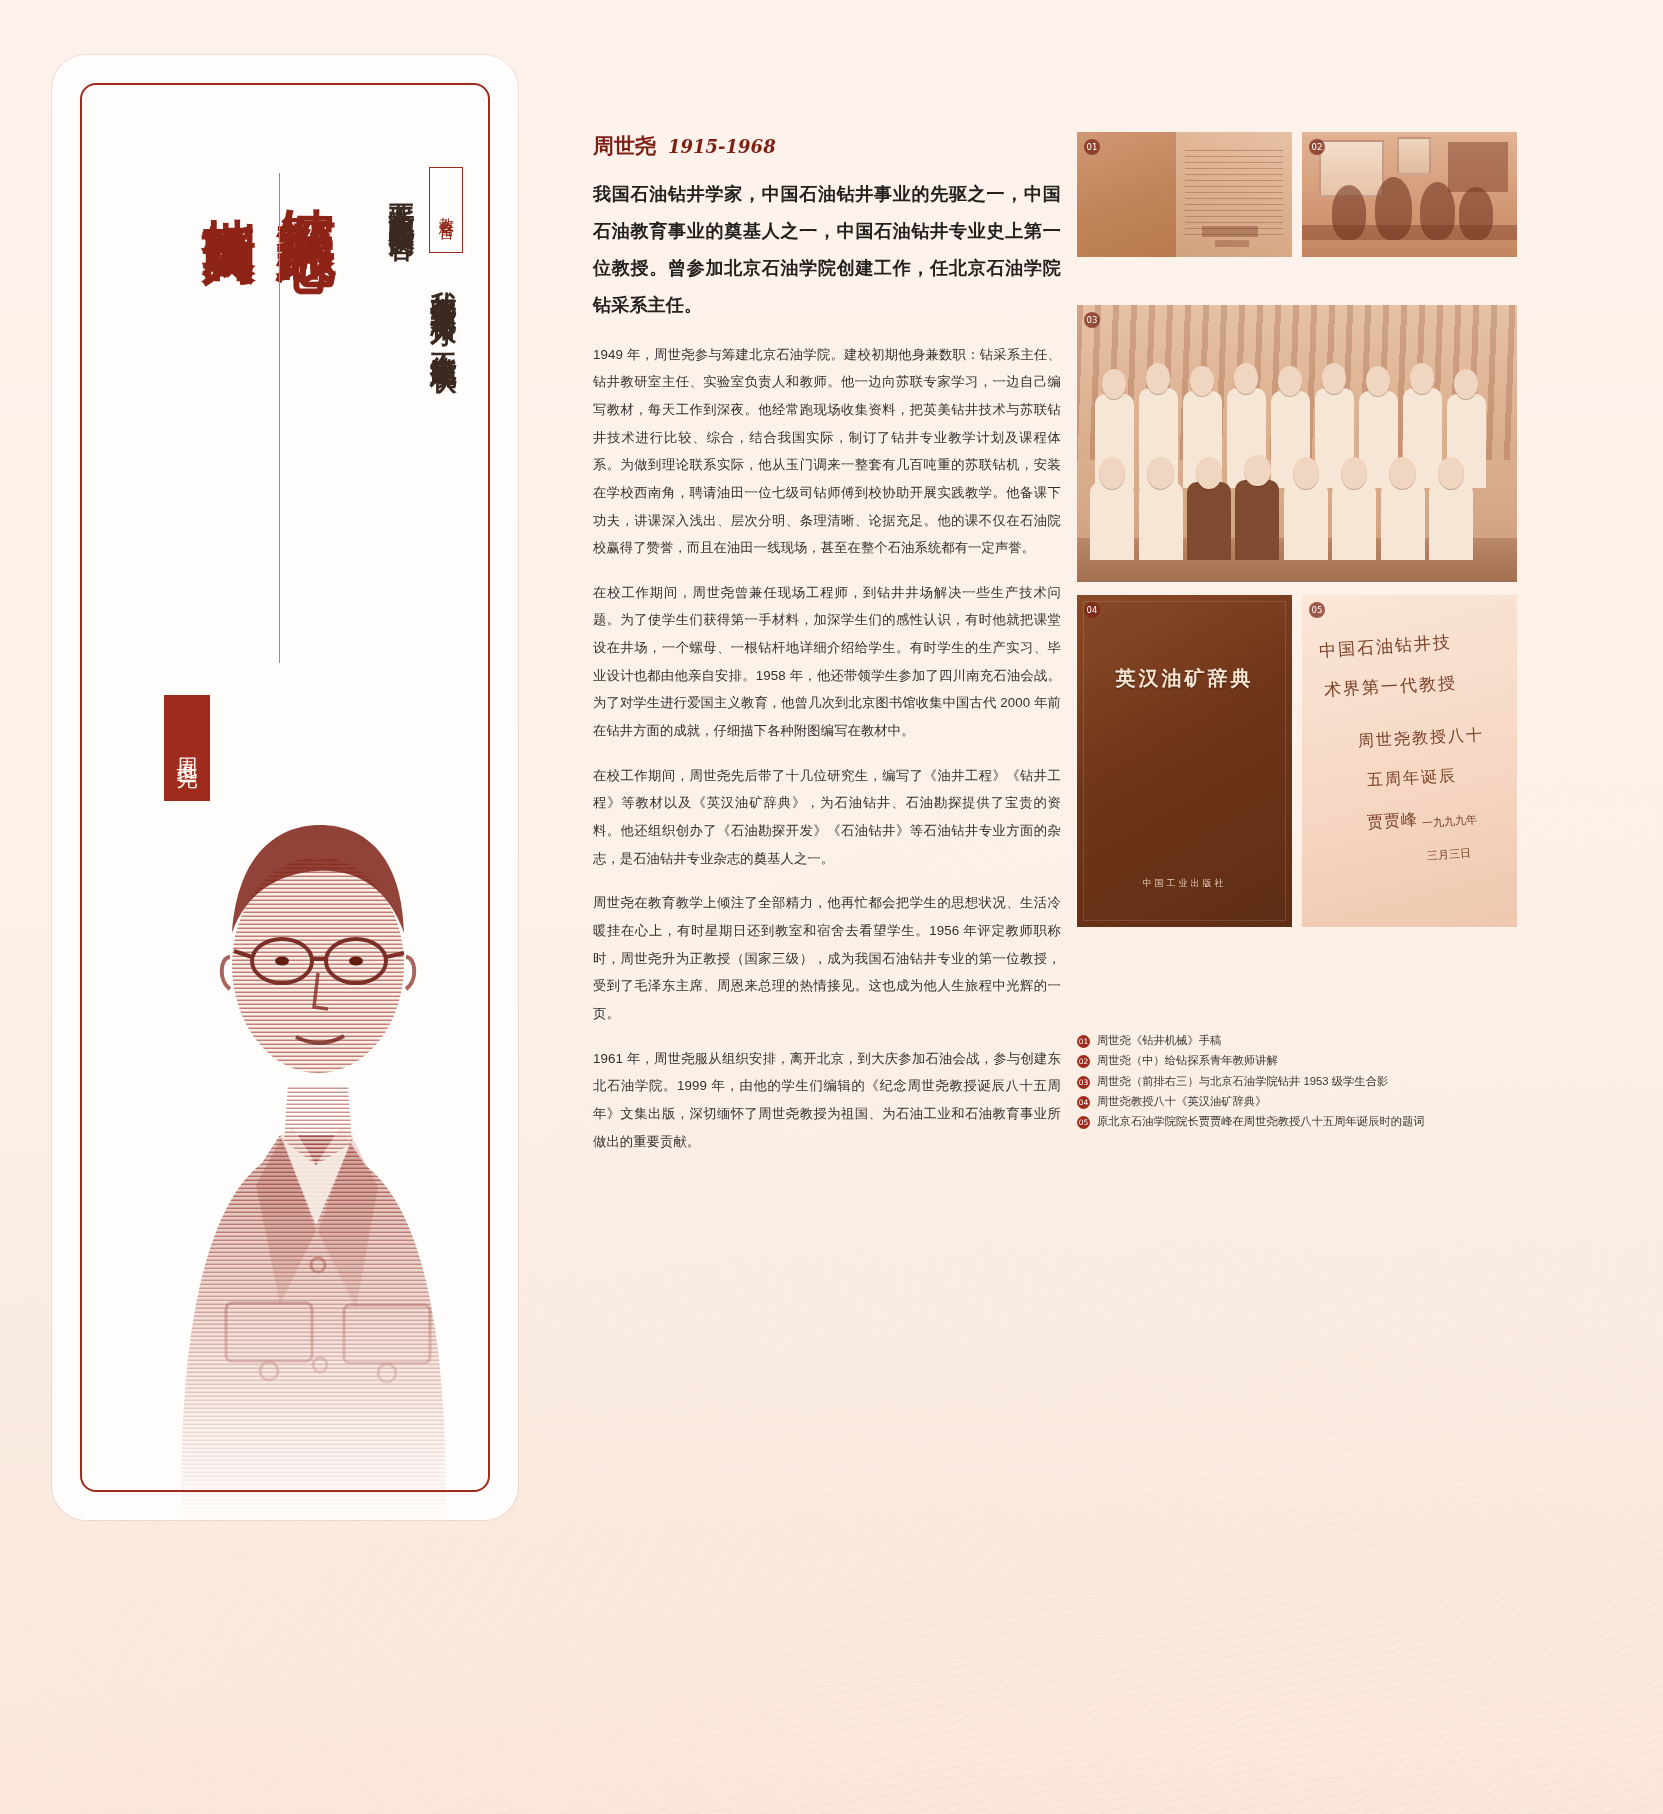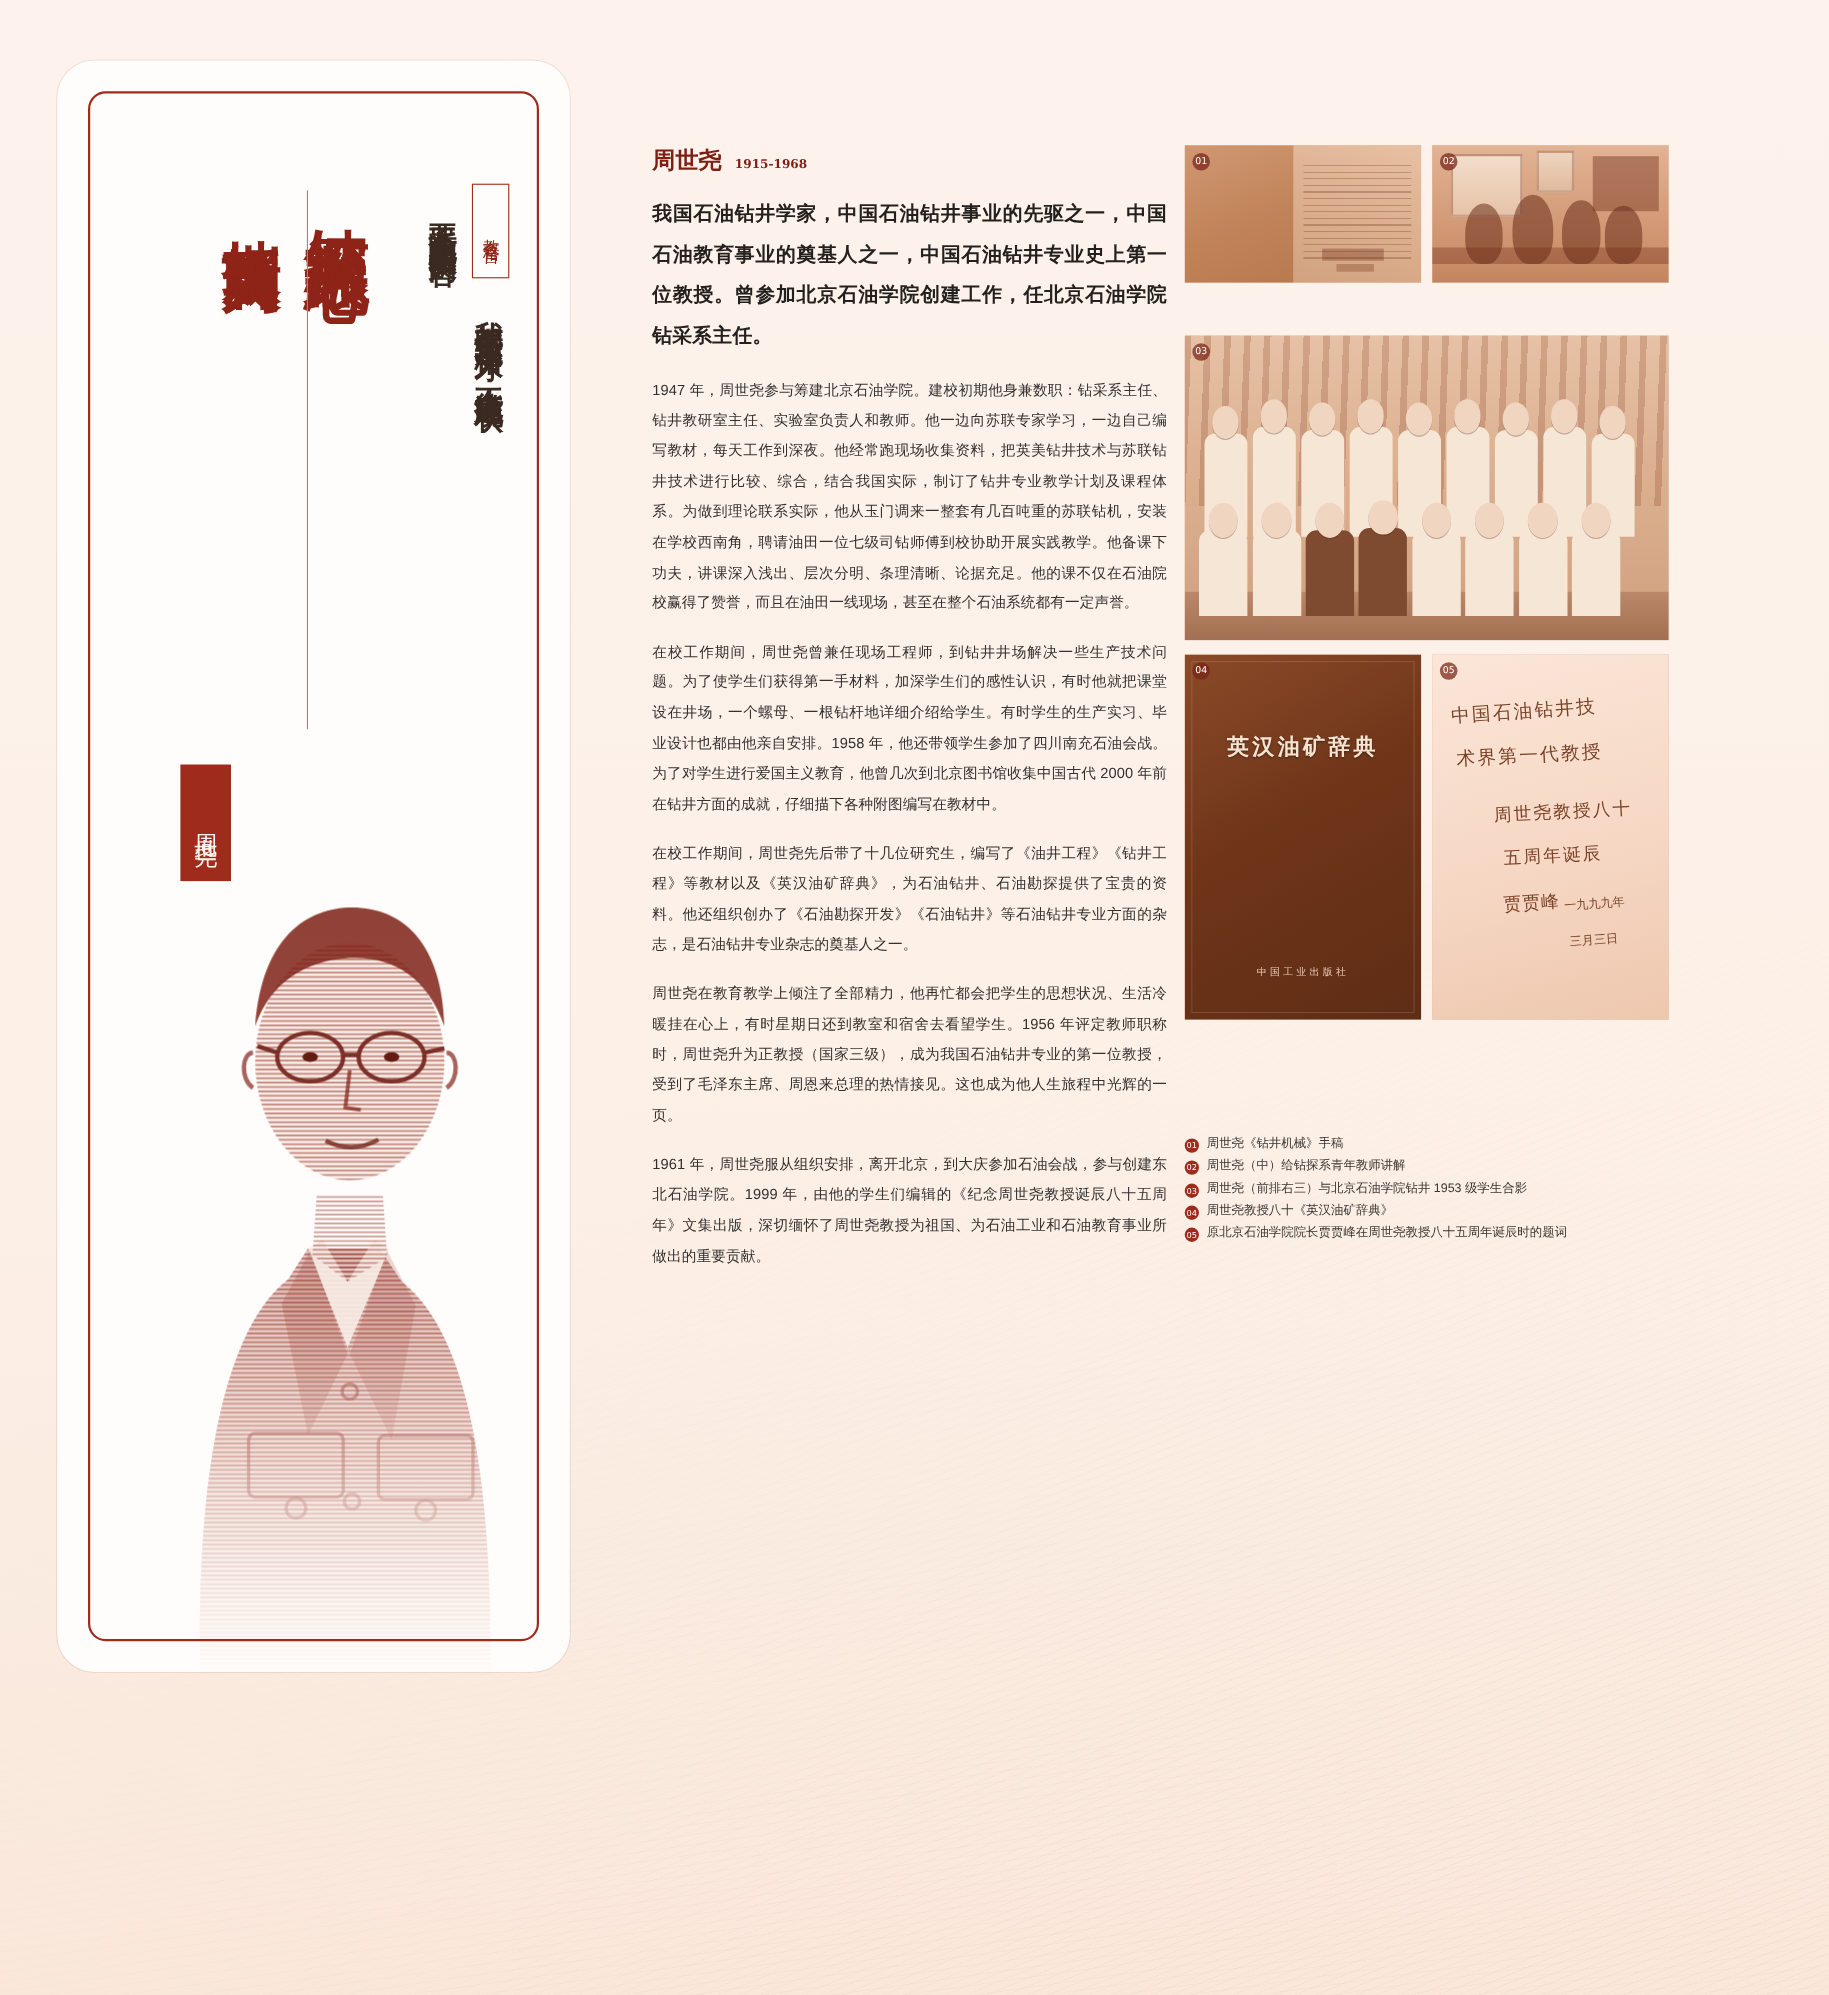--- a/index.html
+++ b/index.html
@@ -144,21 +144,21 @@
   }
   .person-name {
     font-family: "DejaVu Serif", "Liberation Serif", serif;
     font-size: 21px; font-weight: bold;
     color: #7e1f14;
     display: inline-block;
     vertical-align: baseline;
   }
   .person-years {
     font-family: "DejaVu Serif", serif;
-    font-size: 11px; font-weight: bold;
+    font-size: 18px; font-style: italic; font-weight: bold;
     color: #7e1f14;
     margin-left: 12px;
     margin-top: 22px;
   }
   .lead {
     margin-top: 16px;
     font-size: 18px;
     line-height: 2.05;
     color: #23201e;
     font-weight: bold;
@@ -369,21 +369,21 @@
         </g>
       </svg>
     </div>
   </div>
 
   <div class="article">
     <div>
       <span class="person-name">周世尧</span><span class="person-years">1915-1968</span>
     </div>
     <p class="lead">我国石油钻井学家，中国石油钻井事业的先驱之一，中国石油教育事业的奠基人之一，中国石油钻井专业史上第一位教授。曾参加北京石油学院创建工作，任北京石油学院钻采系主任。</p>
-    <p class="para">1947 年，周世尧参与筹建北京石油学院。建校初期他身兼数职：钻采系主任、钻井教研室主任、实验室负责人和教师。他一边向苏联专家学习，一边自己编写教材，每天工作到深夜。他经常跑现场收集资料，把英美钻井技术与苏联钻井技术进行比较、综合，结合我国实际，制订了钻井专业教学计划及课程体系。为做到理论联系实际，他从玉门调来一整套有几百吨重的苏联钻机，安装在学校西南角，聘请油田一位七级司钻师傅到校协助开展实践教学。他备课下功夫，讲课深入浅出、层次分明、条理清晰、论据充足。他的课不仅在石油院校赢得了赞誉，而且在油田一线现场，甚至在整个石油系统都有一定声誉。</p>
+    <p class="para">1949 年，周世尧参与筹建北京石油学院。建校初期他身兼数职：钻采系主任、钻井教研室主任、实验室负责人和教师。他一边向苏联专家学习，一边自己编写教材，每天工作到深夜。他经常跑现场收集资料，把英美钻井技术与苏联钻井技术进行比较、综合，结合我国实际，制订了钻井专业教学计划及课程体系。为做到理论联系实际，他从玉门调来一整套有几百吨重的苏联钻机，安装在学校西南角，聘请油田一位七级司钻师傅到校协助开展实践教学。他备课下功夫，讲课深入浅出、层次分明、条理清晰、论据充足。他的课不仅在石油院校赢得了赞誉，而且在油田一线现场，甚至在整个石油系统都有一定声誉。</p>
     <p class="para">在校工作期间，周世尧曾兼任现场工程师，到钻井井场解决一些生产技术问题。为了使学生们获得第一手材料，加深学生们的感性认识，有时他就把课堂设在井场，一个螺母、一根钻杆地详细介绍给学生。有时学生的生产实习、毕业设计也都由他亲自安排。1958 年，他还带领学生参加了四川南充石油会战。为了对学生进行爱国主义教育，他曾几次到北京图书馆收集中国古代 2000 年前在钻井方面的成就，仔细描下各种附图编写在教材中。</p>
     <p class="para">在校工作期间，周世尧先后带了十几位研究生，编写了《油井工程》《钻井工程》等教材以及《英汉油矿辞典》，为石油钻井、石油勘探提供了宝贵的资料。他还组织创办了《石油勘探开发》《石油钻井》等石油钻井专业方面的杂志，是石油钻井专业杂志的奠基人之一。</p>
     <p class="para">周世尧在教育教学上倾注了全部精力，他再忙都会把学生的思想状况、生活冷暖挂在心上，有时星期日还到教室和宿舍去看望学生。1956 年评定教师职称时，周世尧升为正教授（国家三级），成为我国石油钻井专业的第一位教授，受到了毛泽东主席、周恩来总理的热情接见。这也成为他人生旅程中光辉的一页。</p>
     <p class="para">1961 年，周世尧服从组织安排，离开北京，到大庆参加石油会战，参与创建东北石油学院。1999 年，由他的学生们编辑的《纪念周世尧教授诞辰八十五周年》文集出版，深切缅怀了周世尧教授为祖国、为石油工业和石油教育事业所做出的重要贡献。</p>
   </div>
 
   <div class="photo" id="photo1">
     <div class="ph1-left"></div>
     <div class="ph1-right"></div>
     <div class="ph1-lines"></div>

